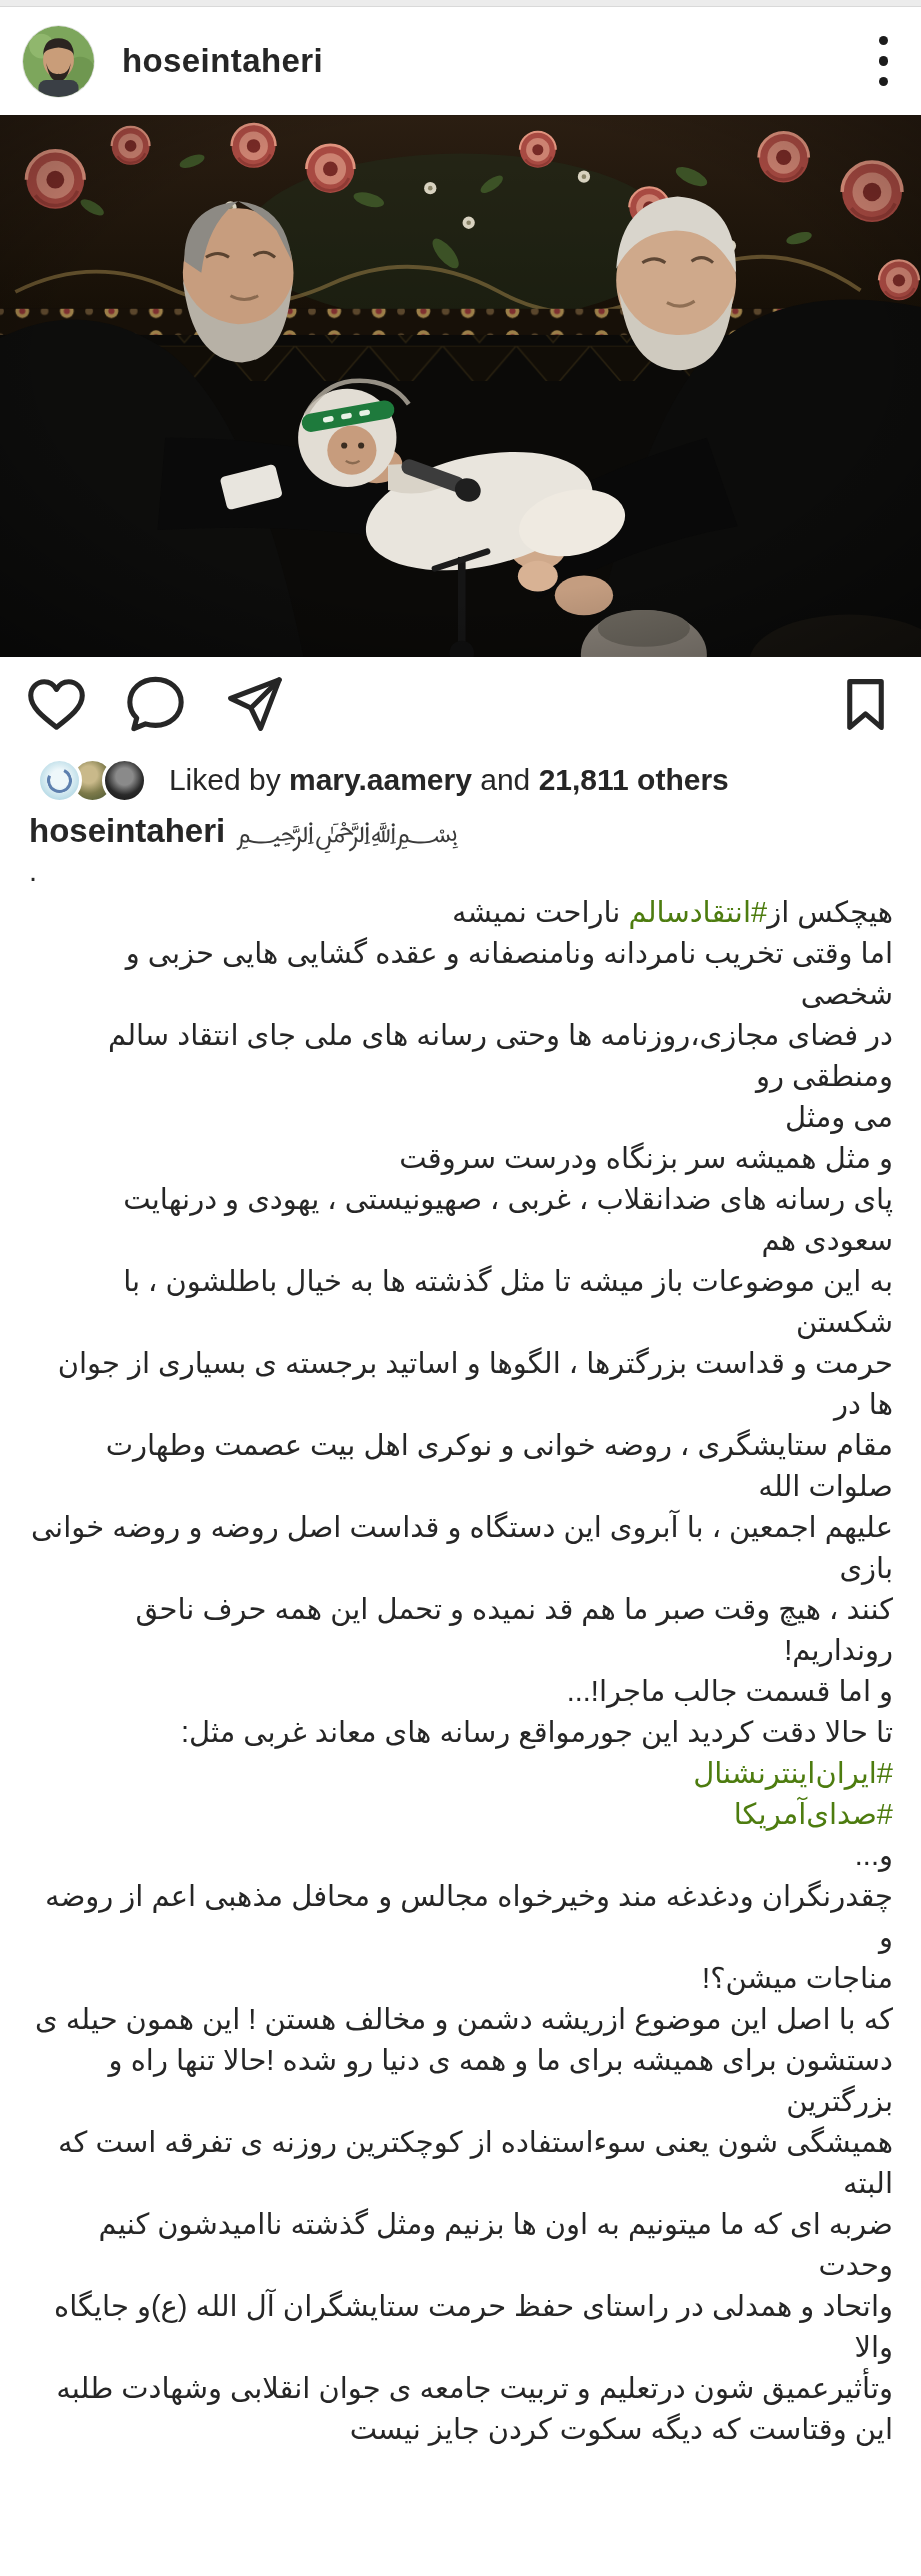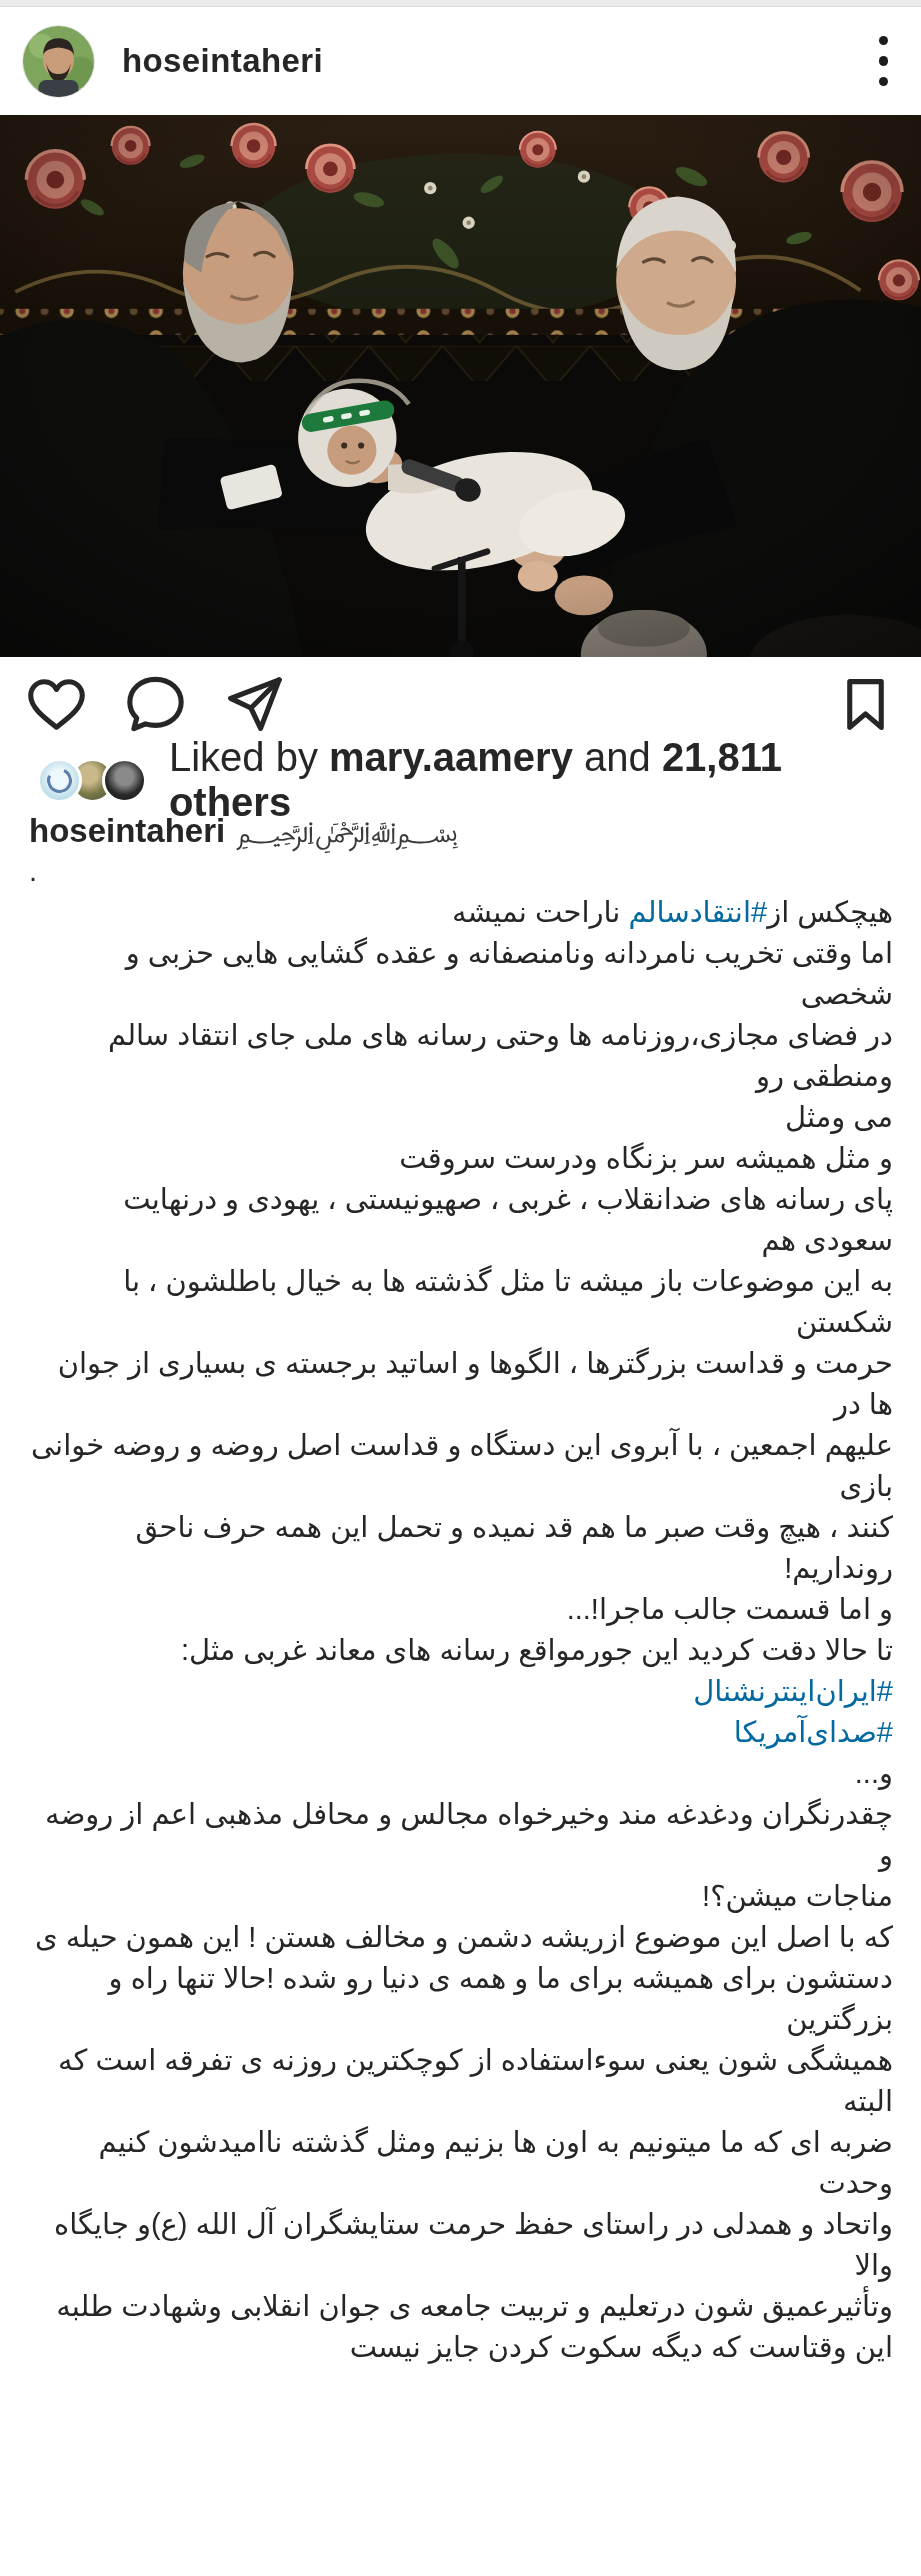--- a/index.html
+++ b/index.html
@@ -23,29 +23,29 @@
   .act-btn svg{width:61px;height:61px;stroke:#262626;fill:none;stroke-width:2;stroke-linejoin:round;stroke-linecap:round;}
   .save{margin-left:auto;margin-right:0;}
   
   .likes-row{height:58px;display:flex;align-items:center;padding:0 26px 0 37px;box-sizing:border-box;}
   .like-avatar{width:45px;height:45px;border-radius:50%;border:3.1px solid #fff;box-sizing:border-box;flex:0 0 auto;}
   .like-avatar + .like-avatar{margin-left:-12.3px;}
   .la1{background:radial-gradient(circle at 50% 45%,#eef7fa 0 30%,#bcdde8 70%,#9cc6d6 100%);position:relative;}
   .la1::after{content:"";position:absolute;inset:7px;border-radius:50%;border:3.8px solid #5d7fae;transform:rotate(-20deg);border-top-color:transparent;}
   .la2{background:radial-gradient(circle at 40% 35%,#c9b98a 0 25%,#7d7a4a 55%,#41512f 100%);}
   .la3{background:radial-gradient(circle at 50% 40%,#8a8a8a 0 28%,#2a2a2a 60%,#101010 100%);}
-  .likes-text{margin-left:21.5px;font-size:40px;}
+  .likes-text{margin-left:21.5px;font-size:30px;}
   .likes-text b{font-weight:bold;}
   
   .caption{padding:3.1px 29px 0 29px;}
   .caption-head{font-size:33px;line-height:37px;}
   .caption-head b{font-weight:bold;}
   .bismillah{font-size:29px;margin-left:10.8px;color:#3a3a3a;}
   .cap-line{font-size:29px;line-height:41px;text-align:start;unicode-bidi:plaintext;white-space:pre-wrap;overflow:hidden;}
-  .hashtag{color:#0369a1;}
+  .hashtag{color:#4d7c0f;}
 </style>
 </head>
 <body>
 
 <div class="topstrip"></div>
 
 <header class="post-header">
   <div class="avatar">
     <svg viewBox="0 0 92 92" width="71" height="71">
       <rect width="92" height="92" fill="#7da65c"></rect>
@@ -227,20 +227,21 @@
   <div id="caption-lines">
       <div class="cap-line" dir="auto"><span>.</span></div>
       <div class="cap-line" dir="auto"><span>هیچکس از</span><span class="hashtag">#انتقادسالم</span><span> ناراحت نمیشه</span></div>
       <div class="cap-line" dir="auto"><span>اما وقتی تخریب نامردانه ونامنصفانه و عقده گشایی هایی حزبی و شخصی</span></div>
       <div class="cap-line" dir="auto"><span>در فضای مجازی،روزنامه ها وحتی رسانه های ملی جای انتقاد سالم ومنطقی رو</span></div>
       <div class="cap-line" dir="auto"><span>می ومثل</span></div>
       <div class="cap-line" dir="auto"><span>و مثل همیشه سر بزنگاه ودرست سروقت</span></div>
       <div class="cap-line" dir="auto"><span>پای رسانه های ضدانقلاب ، غربی ، صهیونیستی ، یهودی و درنهایت سعودی هم</span></div>
       <div class="cap-line" dir="auto"><span>به این موضوعات باز میشه تا مثل گذشته ها به خیال باطلشون ، با شکستن</span></div>
       <div class="cap-line" dir="auto"><span>حرمت و قداست بزرگترها ، الگوها و اساتید برجسته ی بسیاری از جوان ها در</span></div>
+      <div class="cap-line" dir="auto"><span>مقام ستایشگری ، روضه خوانی و نوکری اهل بیت عصمت وطهارت صلوات الله</span></div>
       <div class="cap-line" dir="auto"><span>علیهم اجمعین ، با آبروی این دستگاه و قداست اصل روضه و روضه خوانی بازی</span></div>
       <div class="cap-line" dir="auto"><span>کنند ، هیچ وقت صبر ما هم قد نمیده و تحمل این همه حرف ناحق رونداریم!</span></div>
       <div class="cap-line" dir="auto"><span>و اما قسمت جالب ماجرا!...</span></div>
       <div class="cap-line" dir="auto"><span>تا حالا دقت کردید این جورمواقع رسانه های معاند غربی مثل:</span></div>
       <div class="cap-line" dir="auto"><span class="hashtag">#ایران‌اینترنشنال</span></div>
       <div class="cap-line" dir="auto"><span class="hashtag">#صدای‌آمریکا</span></div>
       <div class="cap-line" dir="auto"><span>و...</span></div>
       <div class="cap-line" dir="auto"><span>چقدرنگران ودغدغه مند وخیرخواه مجالس و محافل مذهبی اعم از روضه و</span></div>
       <div class="cap-line" dir="auto"><span>مناجات میشن؟!</span></div>
       <div class="cap-line" dir="auto"><span>که با اصل این موضوع ازریشه دشمن و مخالف هستن ! این همون حیله ی</span></div>

